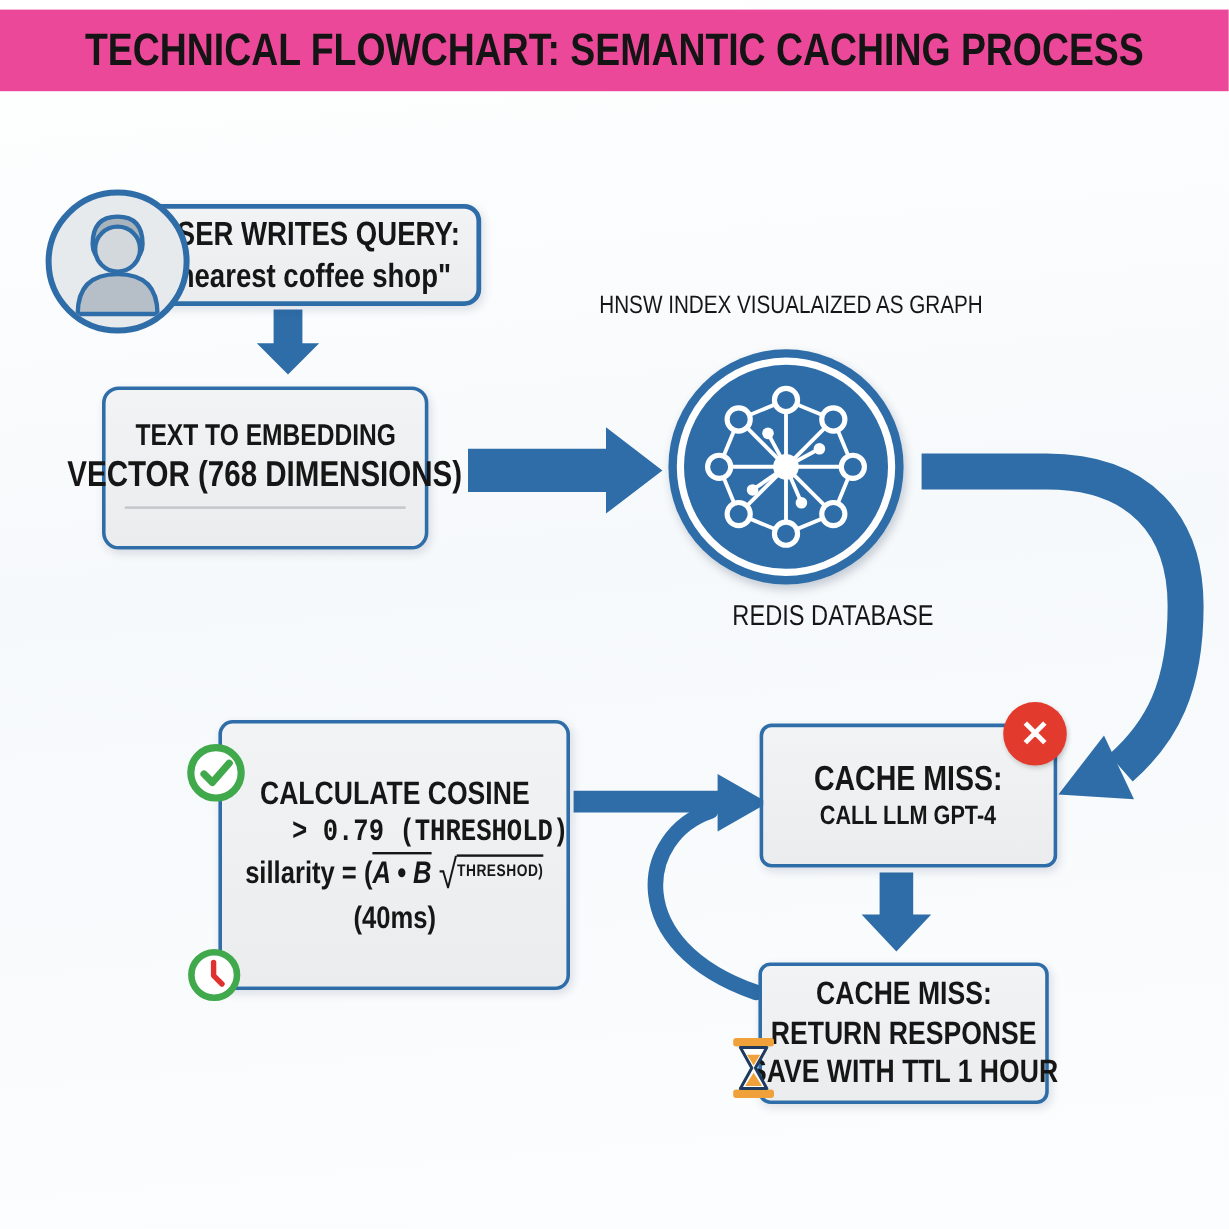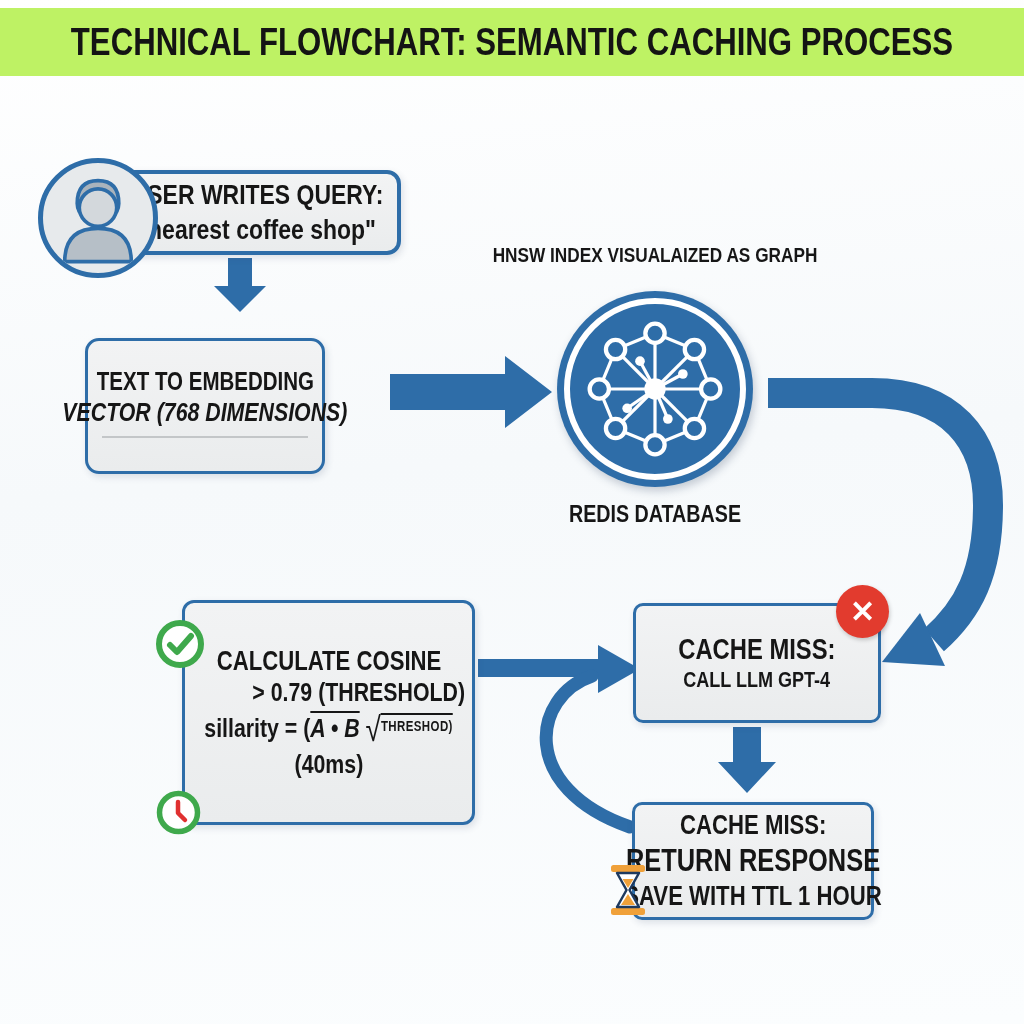--- a/index.html
+++ b/index.html
@@ -4,33 +4,33 @@
 <style>
   html,body{margin:0;padding:0;}
   body{
     width:1024px;height:1024px;position:relative;overflow:hidden;
     background:linear-gradient(175deg,#ffffff 0%,#f6f9fb 45%,#fbfdfe 100%);
     font-family:"Liberation Sans",sans-serif;color:#161616;
   }
   .cond{display:block;transform:scaleX(0.82);transform-origin:50% 50%;white-space:nowrap;}
   .band{
     position:absolute;left:0;top:8px;width:1024px;height:68px;
-    background:#bef264;display:flex;align-items:center;justify-content:center;
+    background:#ec4899;display:flex;align-items:center;justify-content:center;
   }
   .band h1{margin:0;font-size:38px;font-weight:700;letter-spacing:0px;color:#141414;}
   .node{
     position:absolute;background:linear-gradient(180deg,#f2f3f4 0%,#eaeced 100%);
     border:4px solid #2e6da8;border-radius:14px;
     box-shadow:2px 3px 7px rgba(40,60,90,.14);
     display:flex;flex-direction:column;align-items:center;justify-content:center;
     z-index:2;box-sizing:border-box;
   }
   .node .ln{font-weight:700;line-height:1.22;}
   .arrows{position:absolute;left:0;top:0;width:1024px;height:1024px;z-index:1;}
-  .lbl{position:absolute;z-index:2;font-weight:700;text-align:center;}
+  .lbl{position:absolute;z-index:2;font-weight:400;text-align:right;}
   
   .avatar{
     position:absolute;left:38px;top:158px;width:120px;height:120px;border-radius:50%;
     background:#e7eaec;border:5px solid #2e6da8;box-sizing:border-box;z-index:3;
     display:flex;align-items:center;justify-content:center;overflow:hidden;
   }
   
   .redis{
     position:absolute;left:557px;top:291px;width:196px;height:196px;border-radius:50%;
     background:#2e6da8;z-index:2;box-shadow:2px 4px 8px rgba(40,60,90,.25);
@@ -103,25 +103,25 @@
 
 <div class="node" style="left:113px;top:170px;width:288px;height:85px;">
   <div class="ln" style="font-size:28px;">
       <span class="cond">USER WRITES QUERY:</span>
     </div>
   <div class="ln" style="font-size:28px;">
       <span class="cond">"nearest coffee shop"</span>
     </div>
 </div>
 
-<div class="node" style="left:85px;top:338px;width:240px;height:136px;border-width:3px;">
+<div class="node" style="left:85px;top:322px;width:272px;height:136px;border-width:3px;">
   <div class="ln" style="font-size:25px;">
       <span class="cond">TEXT TO EMBEDDING</span>
     </div>
-  <div class="ln" style="font-size:26px;font-style:italic;">
+  <div class="ln" style="font-size:30px;">
       <span class="cond">VECTOR (768 DIMENSIONS)</span>
     </div>
   <div class="divider"></div>
 </div>
 
 <div class="lbl" style="left:455px;top:243px;width:400px;font-size:21px;">
   <span class="cond">HNSW INDEX VISUALAIZED AS GRAPH</span>
 </div>
 
 <div class="redis">
@@ -163,21 +163,21 @@
 </div>
 
 <div class="lbl" style="left:505px;top:500px;width:300px;font-size:24px;">
   <span class="cond">REDIS DATABASE</span>
 </div>
 
 <div class="node" style="left:182px;top:600px;width:293px;height:225px;border-width:3px;border-radius:12px;">
   <div class="ln" style="font-size:27px;">
       <span class="cond">CALCULATE COSINE</span>
     </div>
-  <div class="f" style="font-size:26px;padding-left:60px;">
+  <div class="f" style="font-size:26px;padding-left:60px;font-family:Liberation Mono, monospace;">
       <span class="cond">&gt; 0.79 (THRESHOLD)</span>
     </div>
   <div class="f" style="font-size:26px;margin-top:2px;">
     <span class="cond">
       <span>sillarity = (</span><span class="ovl">A • B</span>
       <span class="sqrt-sym">√</span><span class="radicand">THRESHOD)</span>
     </span>
   </div>
   <div class="f" style="font-size:26px;">
       <span class="cond">(40ms)</span>
@@ -204,21 +204,21 @@
 </div>
 
 <div class="xbadge">
   <span>✕</span>
 </div>
 
 <div class="node" style="left:632px;top:802px;width:242px;height:118px;border-width:3px;border-radius:10px;">
   <div class="ln" style="font-size:27px;">
       <span class="cond">CACHE MISS:</span>
     </div>
-  <div class="ln" style="font-size:31px;">
+  <div class="ln" style="font-size:27px;">
       <span class="cond">RETURN RESPONSE</span>
     </div>
   <div class="ln" style="font-size:27px;">
       <span class="cond">SAVE WITH TTL 1 HOUR</span>
     </div>
 </div>
 
 <svg class="hourglass" viewBox="0 0 38 52">
   <rect x="2" y="1" width="34" height="7" rx="2.5" fill="#f0a13a"></rect>
   <rect x="2" y="44" width="34" height="7" rx="2.5" fill="#f0a13a"></rect>

